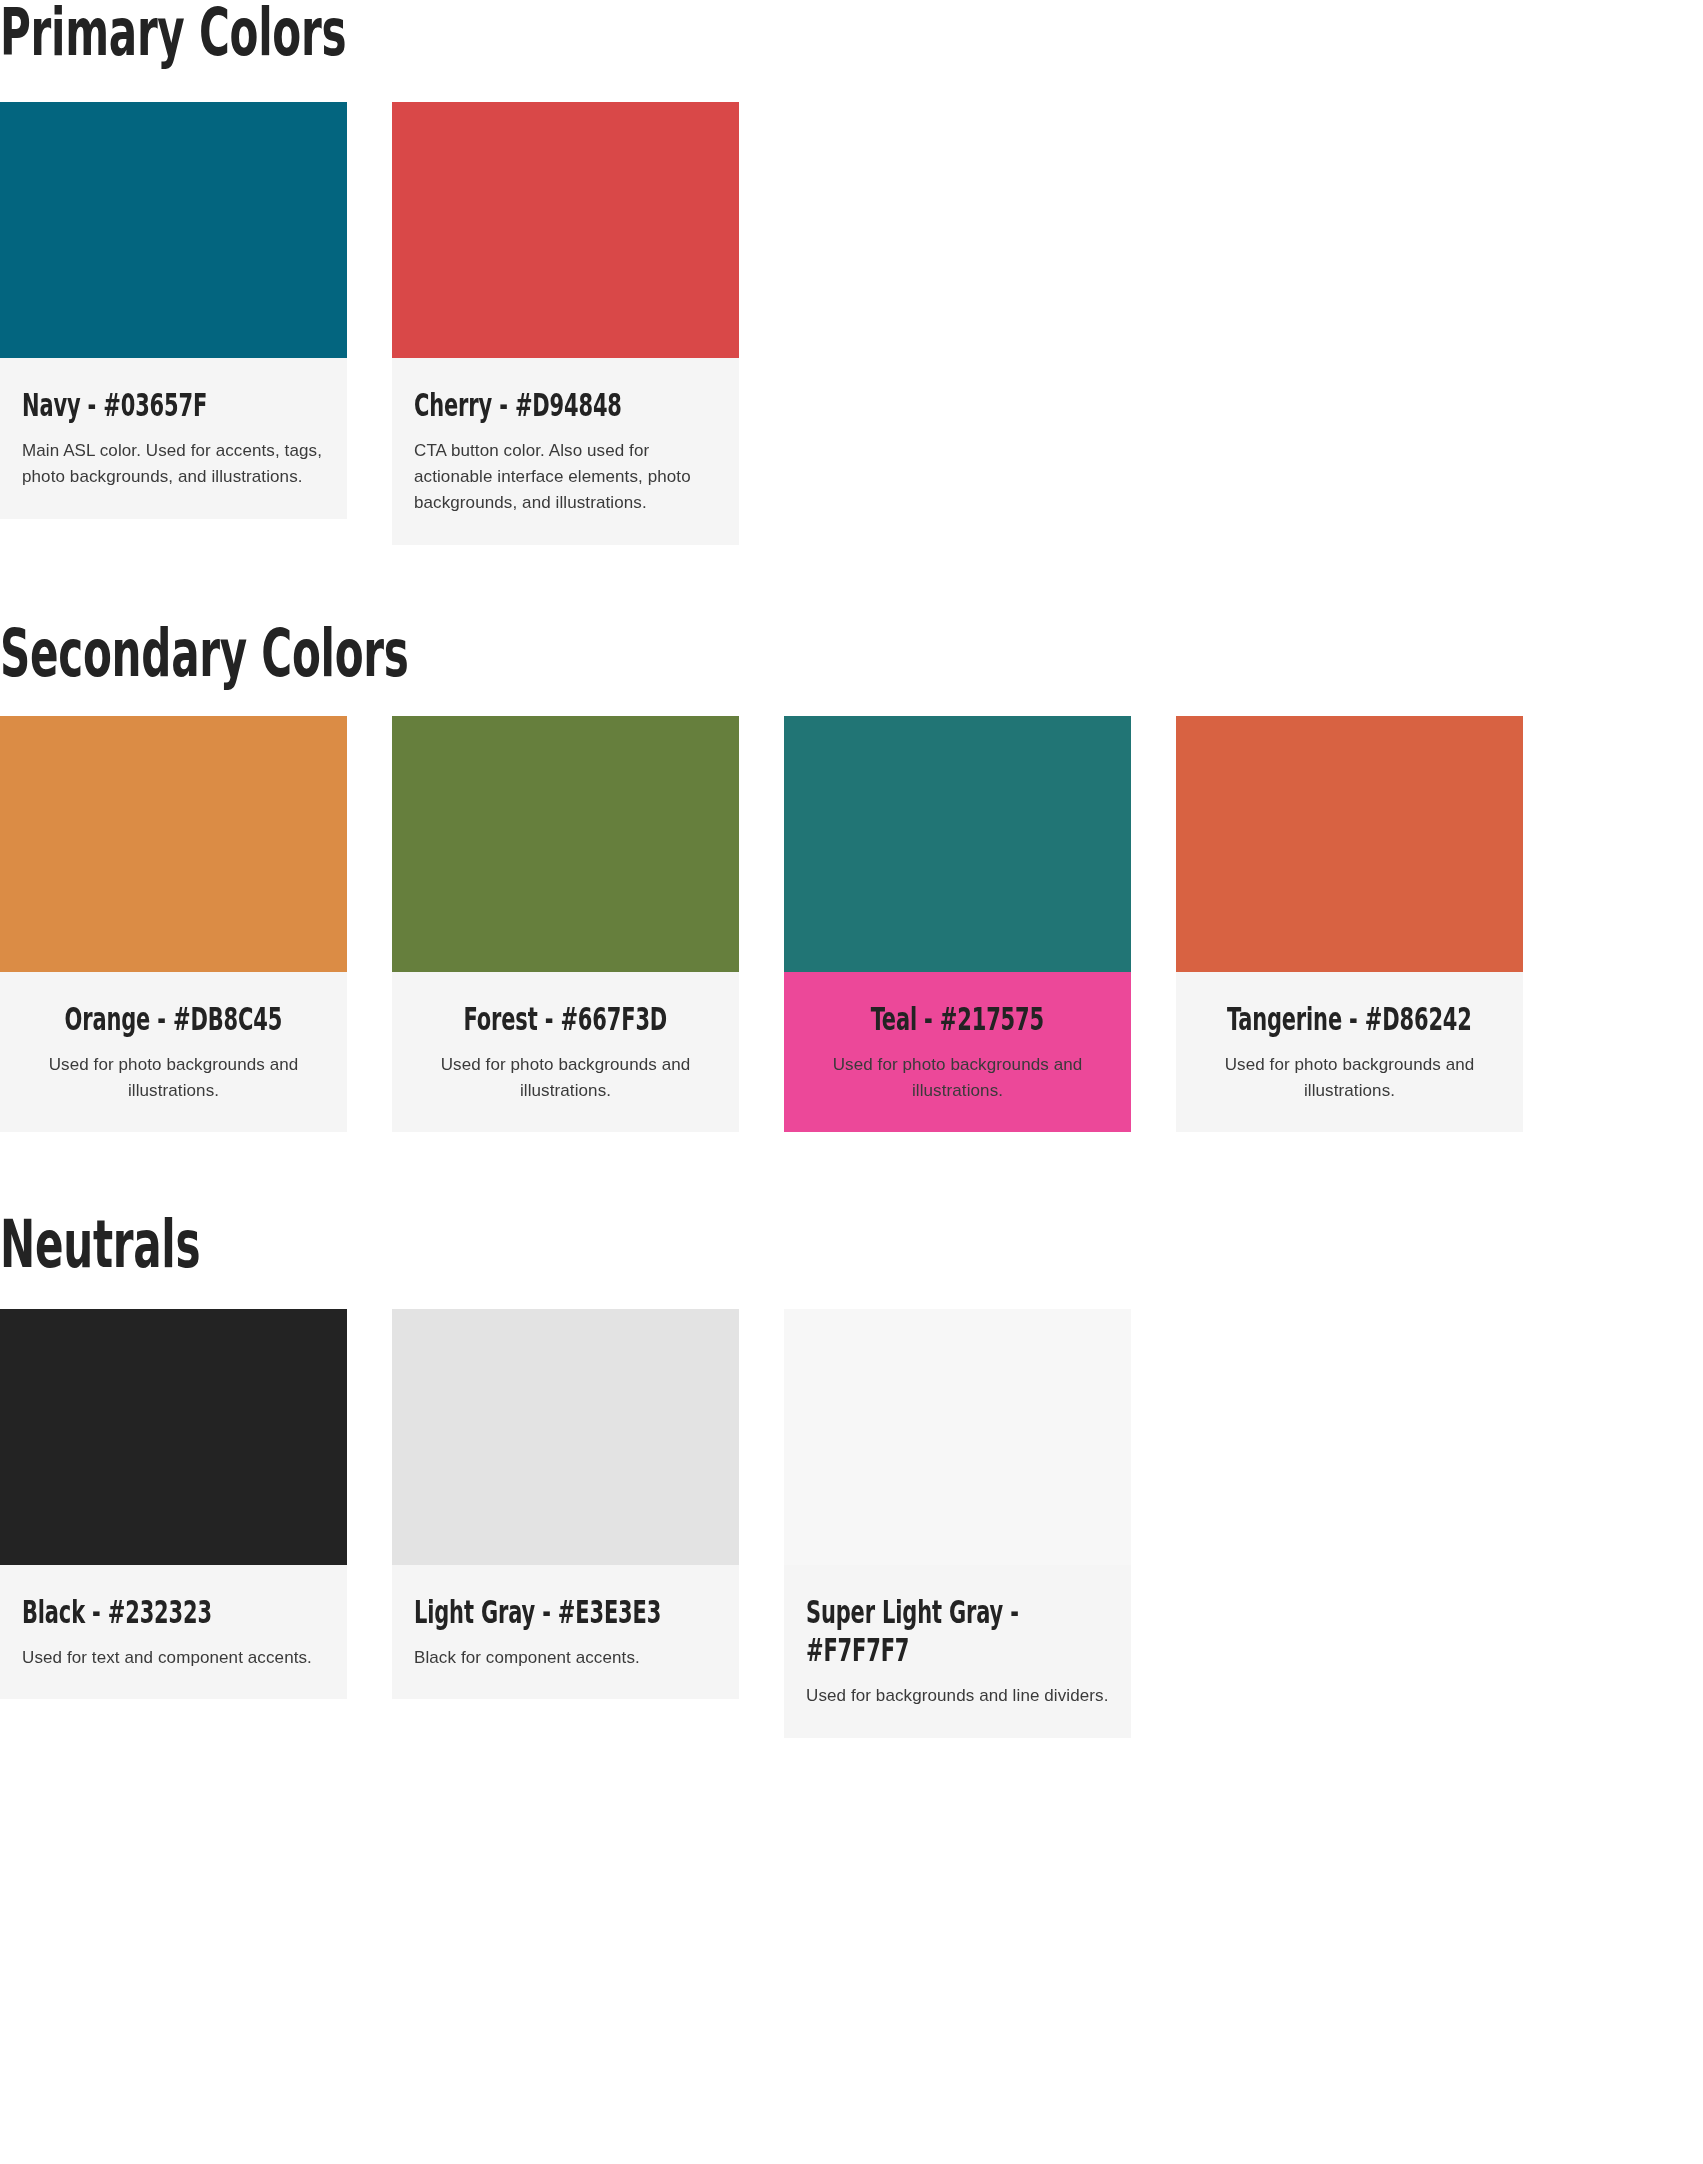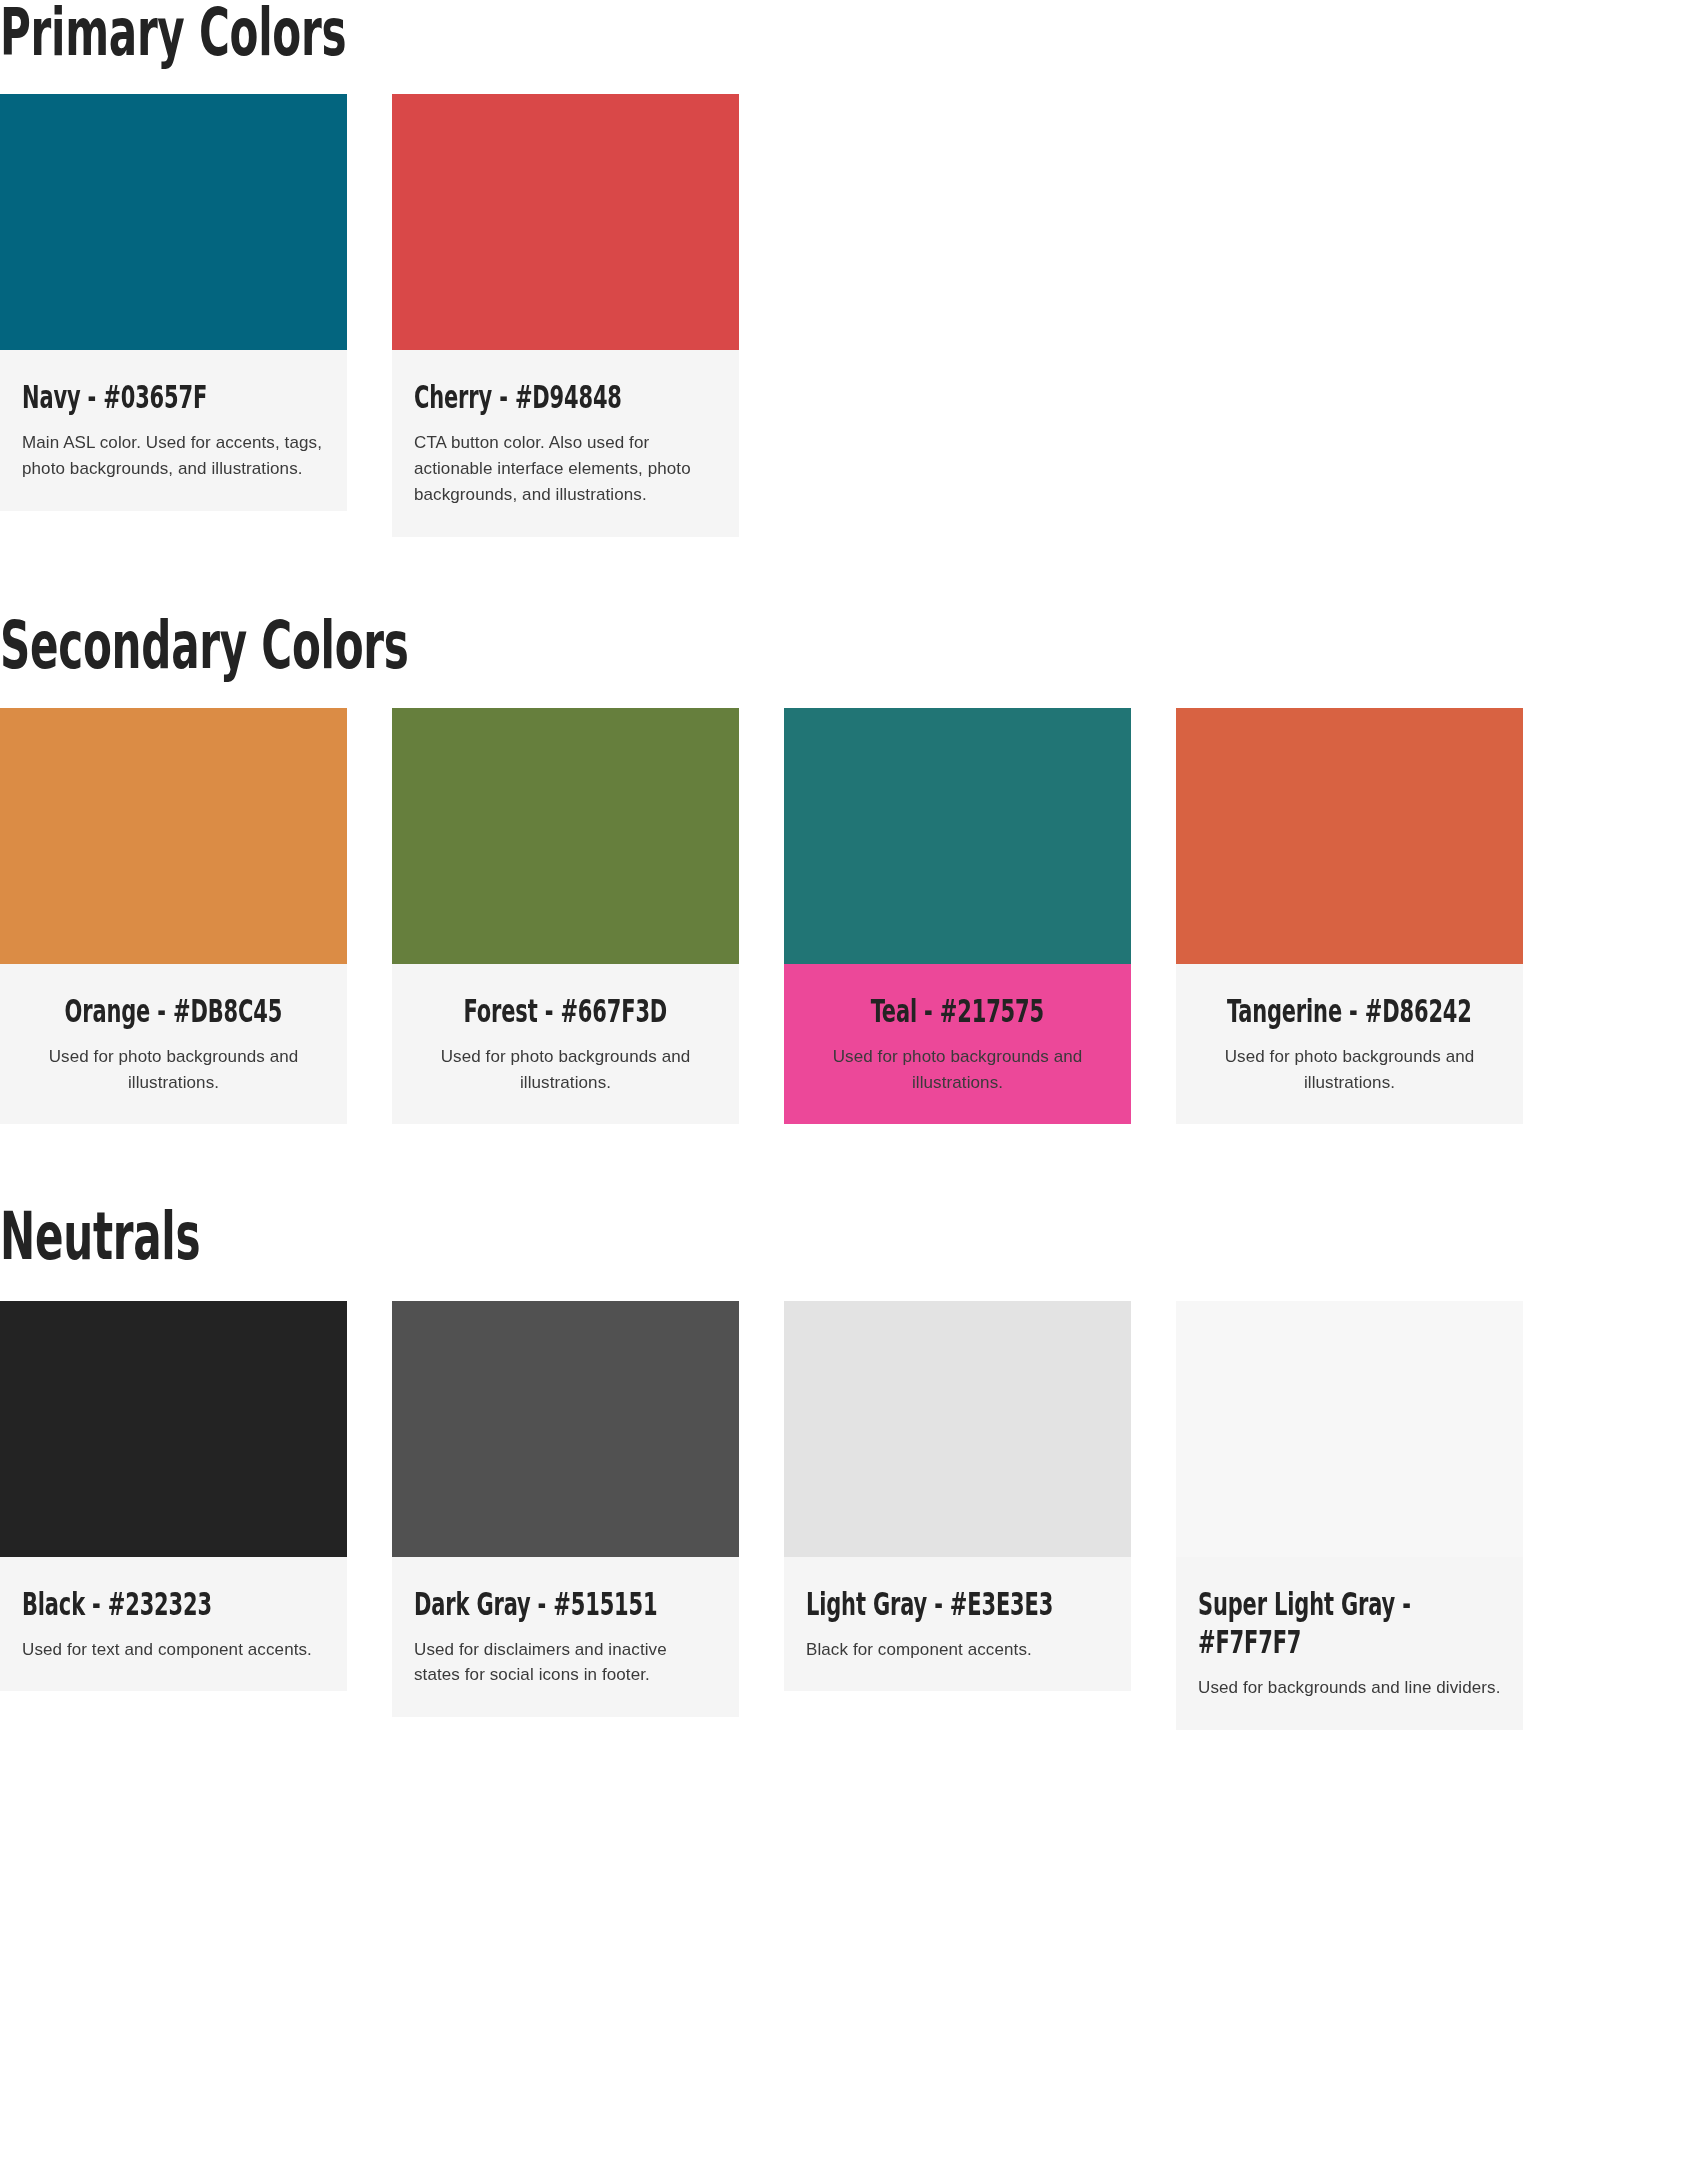--- a/index.html
+++ b/index.html
@@ -46,21 +46,21 @@
 
   
   .swatch-grid {
     display: grid;
     grid-template-columns: repeat(4, 347px);
     column-gap: 45px;
     align-items: start;
     width: 1612px;
   }
 
-  .grid-primary   { margin-top: 12px; }
+  .grid-primary   { margin-top: 20px; }
   .grid-secondary { margin-top: 12px; text-align: center; }
   .grid-neutrals  { margin-top: 12px; }
 
   .color-card {
     width: 347px;
     display: flex;
     flex-direction: column;
     background: transparent;
   }
 
@@ -177,27 +177,20 @@
     <div class="swatch-grid grid-neutrals">
 
       <div class="color-card">
         <div class="color-chip" style="background-color: rgb(35, 35, 35);"></div>
         <div class="card-body" style="background-color: rgb(245, 245, 245);">
           <div class="card-title">Black - #232323</div>
           <div class="card-desc">Used for text and component accents.</div>
         </div>
       </div>
 
-      <div class="color-card">
-        <div class="color-chip" style="background-color: rgb(81, 81, 81);"></div>
-        <div class="card-body" style="background-color: rgb(245, 245, 245);">
-          <div class="card-title">Dark Gray - #515151</div>
-          <div class="card-desc">Used for disclaimers and inactive states for social icons in footer.</div>
-        </div>
-      </div>
 
       <div class="color-card">
         <div class="color-chip" style="background-color: rgb(227, 227, 227);"></div>
         <div class="card-body" style="background-color: rgb(245, 245, 245);">
           <div class="card-title">Light Gray - #E3E3E3</div>
           <div class="card-desc">Black for component accents.</div>
         </div>
       </div>
 
       <div class="color-card">

